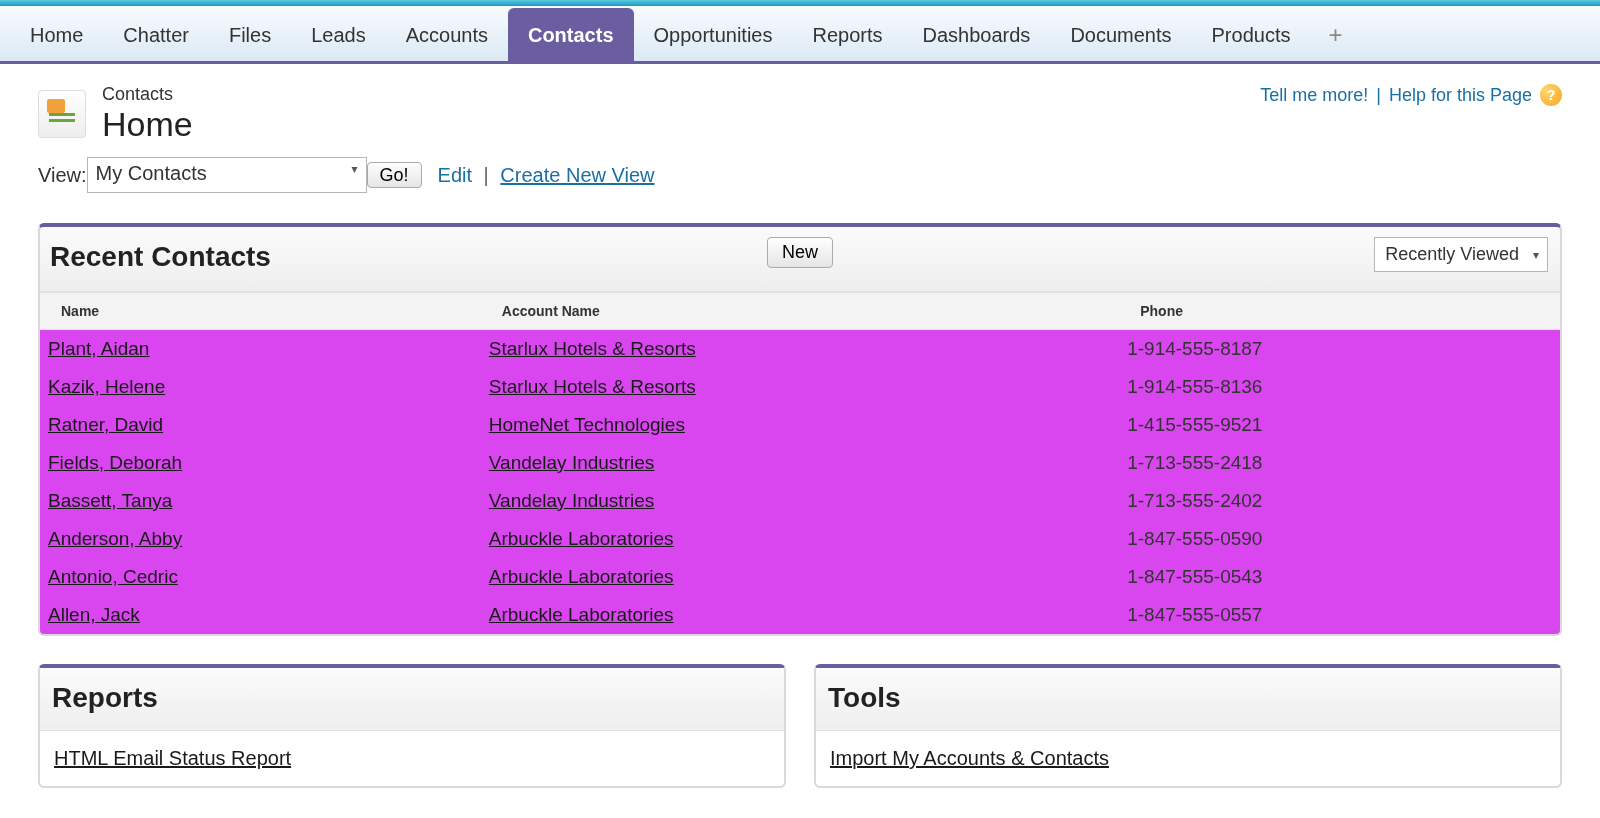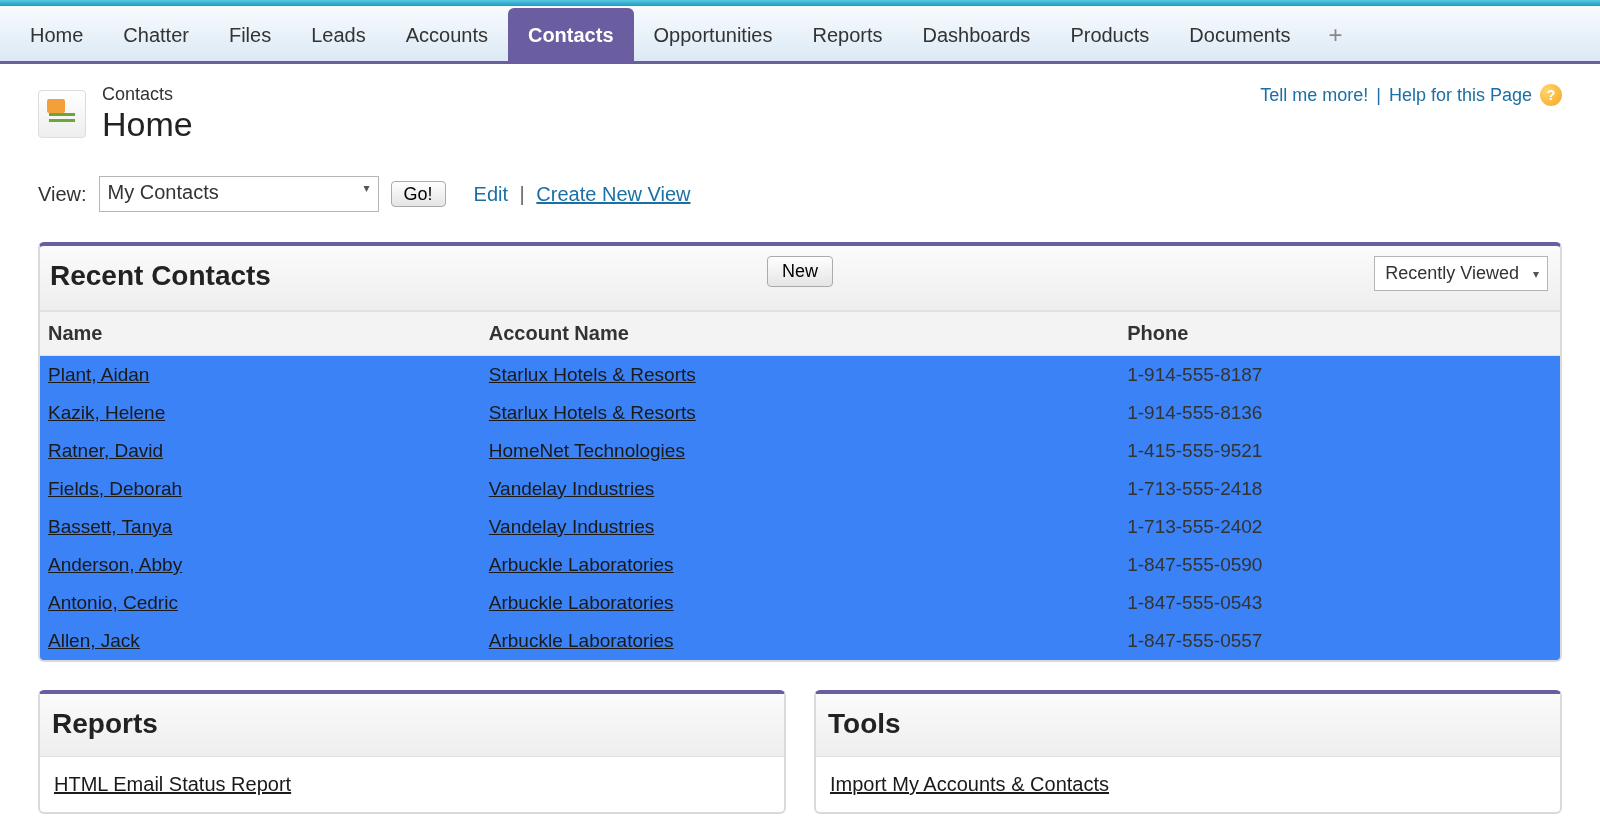--- a/index.html
+++ b/index.html
@@ -100,24 +100,24 @@
     width: 22px; height: 22px;
     background: radial-gradient(circle at 30% 30%, #ffd66b, #f5a623);
     border-radius: 50%;
     align-items: center;
     justify-content: center;
     color: #fff;
     font-size: 14px;
     font-weight: bold;
   }
   .view-row {
-    margin-top: 32px;
-    display: flex;
-    align-items: center;
-    gap: 12px;
+    margin-top: 13px;
+    display: flex;
+    align-items: center;
+    gap: 0;
     font-size: 20px;
   }
   .view-label { color: #333; }
   .view-select {
     width: 280px;
     height: 36px;
     border: 1px solid #b5b5b5;
     background: #fff;
     padding: 4px 8px;
     font-size: 20px;
@@ -144,21 +144,21 @@
   .view-links { margin-left: 16px; font-size: 20px; }
   .view-links a { color: #1a6fa5; cursor: pointer; }
   .view-links a.underlined { text-decoration: underline; }
   .view-links .sep { color: #666; margin: 0 6px; }
 
   .panel {
     margin-top: 30px;
     border: 2px solid #d9d9d9;
     border-top: 4px solid #6a5da0;
     border-radius: 6px;
-    background: #3b82f6;
+    background: #d946ef;
     overflow: hidden;
   }
   .panel-header {
     display: flex;
     align-items: center;
     background: linear-gradient(to bottom,#fbfbfb,#eeeeee);
     padding: 14px 10px 18px 10px;
     border-bottom: 1px solid #e1e1e1;
     position: relative;
   }
@@ -198,23 +198,23 @@
     right: 8px;
     color: #555;
     font-size: 12px;
   }
   table.data {
     width: 100%;
     border-collapse: collapse;
   }
   table.data th {
     text-align: left;
-    font-size: 20px;
-    font-weight: bold;
-    padding: 10px 8px;
+    font-size: 14px;
+    font-weight: bold;
+    padding: 10px 21px;
     background: #f3f3f3;
     border-top: 1px solid #e1e1e1;
     border-bottom: 1px solid #e1e1e1;
   }
   table.data td {
     font-size: 19px;
     padding: 8px 8px;
     vertical-align: middle;
   }
   table.data td a {
@@ -266,22 +266,22 @@
 <div class="nav-tabs">
   <div class="nav-tab">Home</div>
   <div class="nav-tab">Chatter</div>
   <div class="nav-tab">Files</div>
   <div class="nav-tab">Leads</div>
   <div class="nav-tab">Accounts</div>
   <div class="nav-tab active">Contacts</div>
   <div class="nav-tab">Opportunities</div>
   <div class="nav-tab">Reports</div>
   <div class="nav-tab">Dashboards</div>
+  <div class="nav-tab">Documents</div>
   <div class="nav-tab">Products</div>
-  <div class="nav-tab">Documents</div>
   <div class="nav-tab plus">+</div>
 </div>
 
 <div class="page-body">
 
   <div class="page-header">
     <div class="page-header-left">
       <div class="page-icon"></div>
       <div class="page-header-titles">
         <span class="page-subtitle">Contacts</span>

